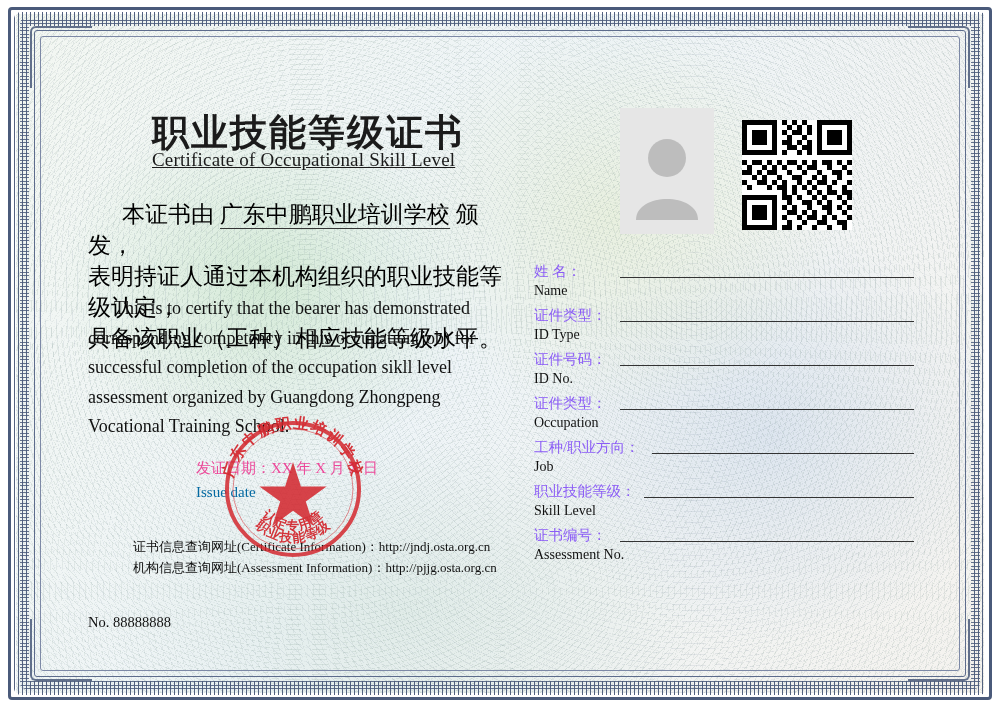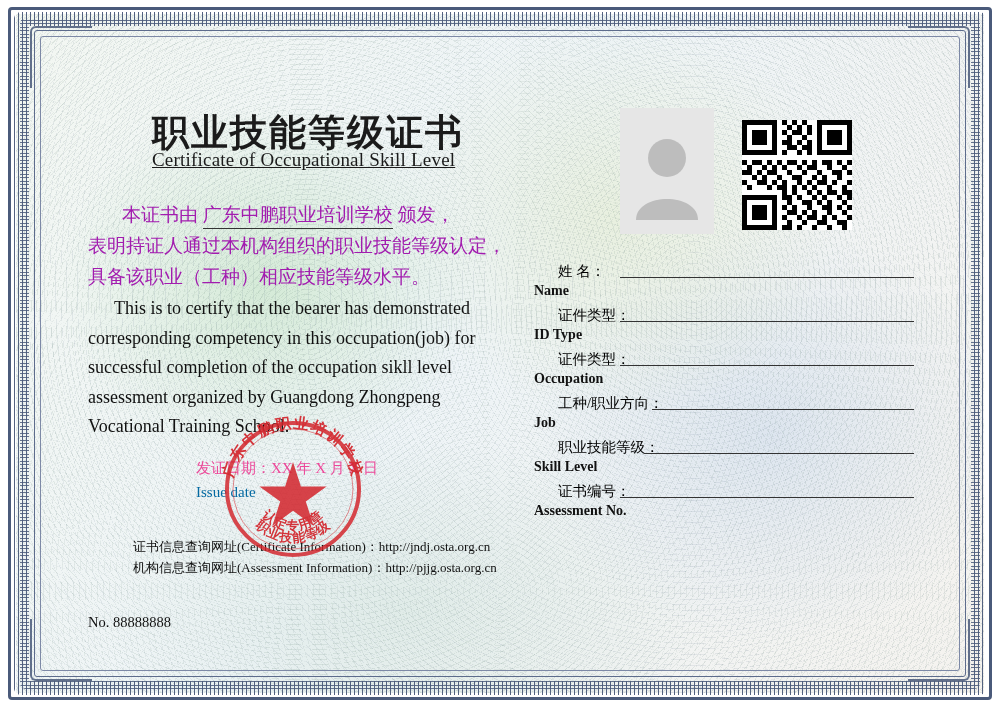--- a/index.html
+++ b/index.html
@@ -75,21 +75,21 @@
     font-size:37px;font-weight:bold;color:#1b1b1b;letter-spacing:2px;
     font-family:"Liberation Serif",serif;
   }
   .title-en{
     position:absolute;left:152px;top:133px;
     font-size:19px;color:#1b1b1b;letter-spacing:.2px;text-decoration:underline;
   }
 
   .para-zh{
     position:absolute;left:88px;top:183px;width:430px;
-    font-size:19px;line-height:31px;color:#a21caf;
+    font-size:23px;line-height:31px;color:#000000;
   }
   .para-zh .ind{display:inline-block;width:34px;}
   .school-blank{
     display:inline-block;min-width:186px;text-align:center;
     border-bottom:1px solid #333;line-height:26px;
   }
   .para-en{
     position:absolute;left:88px;top:278px;width:430px;
     font-size:18px;line-height:29.5px;color:#111;
   }
@@ -119,24 +119,24 @@
   
   .qr{
     position:absolute;left:742px;top:104px;width:110px;height:110px;background:#fff;
   }
   .qr svg{display:block;}
 
   
   .fields{position:absolute;left:534px;top:246px;width:380px;}
   .field{position:relative;height:44px;}
   .field .lab-zh{
-    position:absolute;left:0;top:0;font-size:14.5px;color:#000000;white-space:nowrap;margin-left:24px;
+    position:absolute;left:0;top:0;font-size:14.5px;color:#8b5cf6;white-space:nowrap;
   }
   .field .lab-en{
-    position:absolute;left:0;top:21px;font-size:14px;color:#111;white-space:nowrap;font-weight:bold;
+    position:absolute;left:0;top:21px;font-size:14px;color:#111;white-space:nowrap;
   }
   .field .rule{
     position:absolute;top:15px;height:0;border-bottom:1px solid #333;right:0;
   }
   .field .val{
     position:absolute;top:-2px;font-size:14px;color:#111;
   }
 
   
   .seal{
@@ -347,20 +347,26 @@
         <span class="val" style="left:94px;"></span>
       </div>
 
       <div class="field">
         <span class="lab-zh">证件类型：</span>
         <span class="lab-en">ID Type</span>
         <span class="rule" style="left:86px;right:0;"></span>
         <span class="val" style="left:94px;"></span>
       </div>
 
+      <div class="field">
+        <span class="lab-zh">证件号码：</span>
+        <span class="lab-en">ID No.</span>
+        <span class="rule" style="left:86px;right:0;"></span>
+        <span class="val" style="left:94px;"></span>
+      </div>
 
       <div class="field">
         <span class="lab-zh">证件类型：</span>
         <span class="lab-en">Occupation</span>
         <span class="rule" style="left:86px;right:0;"></span>
         <span class="val" style="left:94px;"></span>
       </div>
 
       <div class="field">
         <span class="lab-zh">工种/职业方向：</span>

